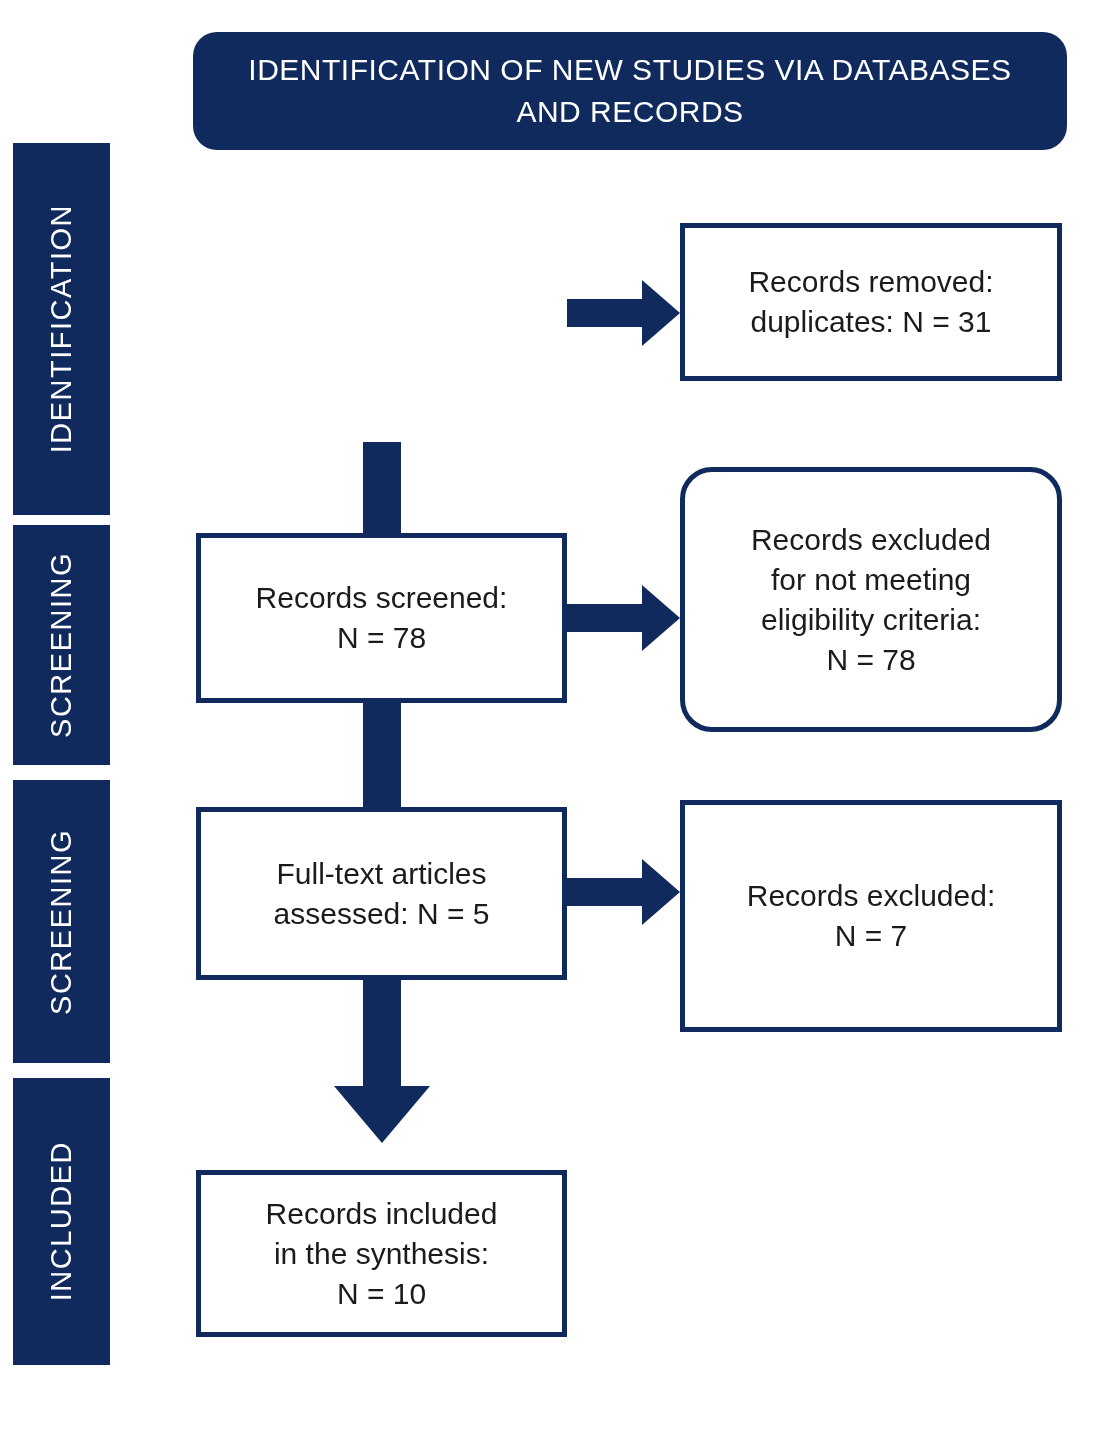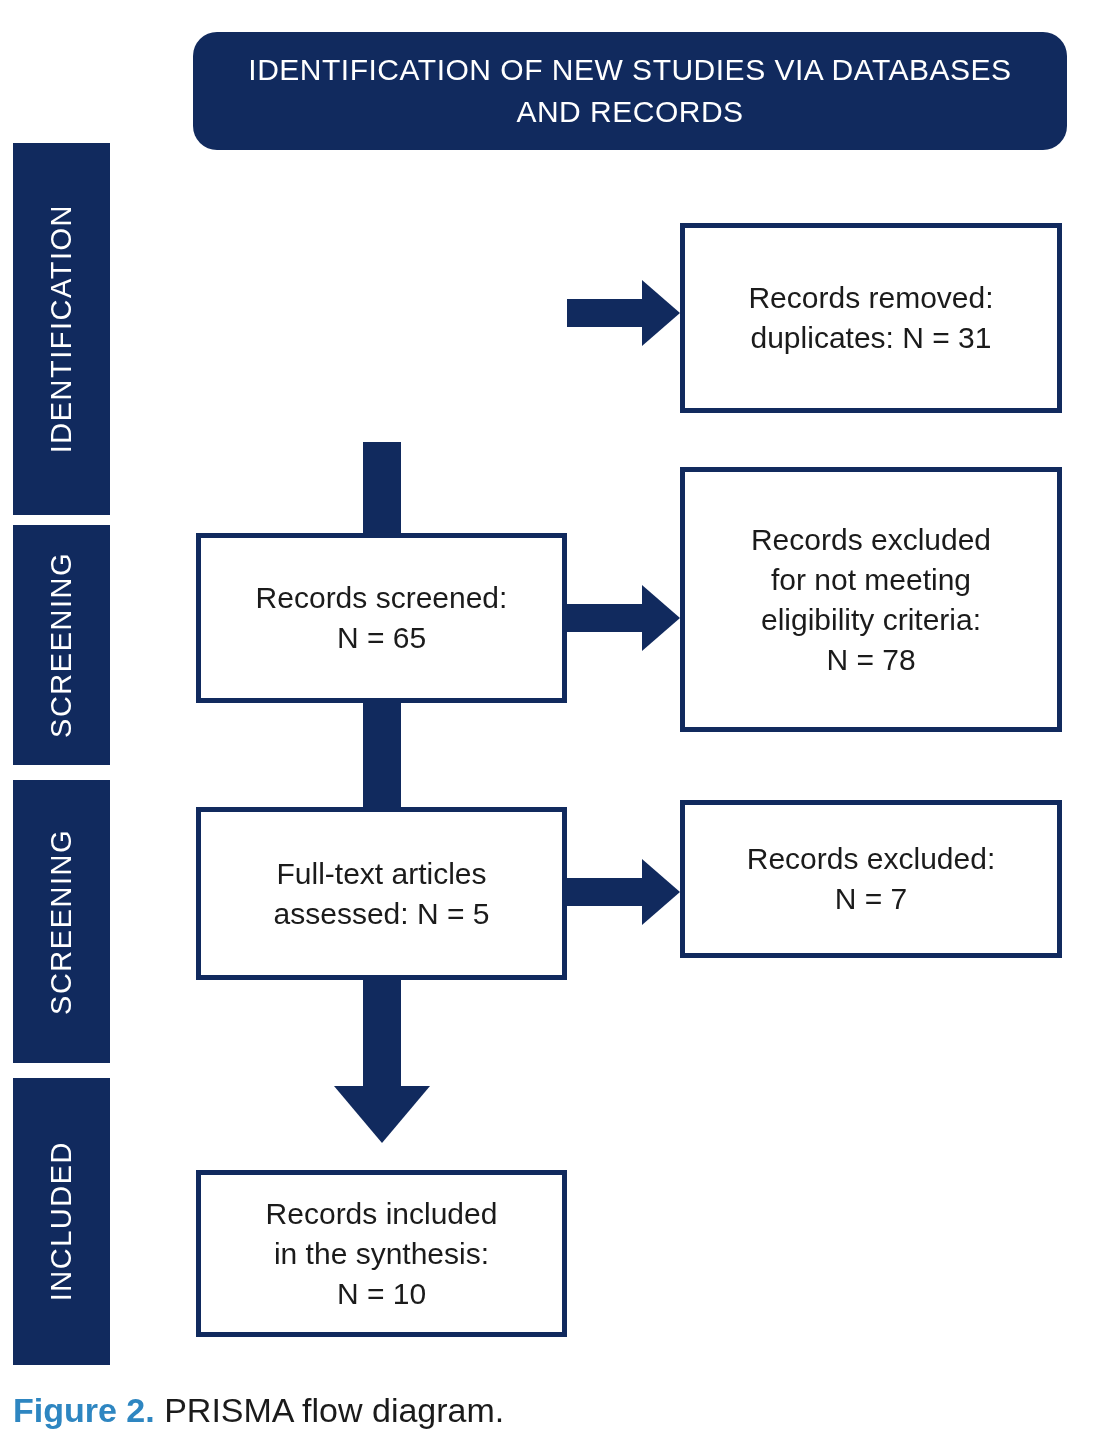--- a/index.html
+++ b/index.html
@@ -73,23 +73,23 @@
     text-align: center;
     color: var(--text);
     white-space: pre-line;
   }
   .main-col { left: 196px; width: 371px; }
   .side-col { left: 680px; width: 382px; }
   .box-identified { top: 178px;  height: 264px; }
   .box-screened   { top: 533px;  height: 170px; }
   .box-fulltext   { top: 807px;  height: 173px; }
   .box-included   { top: 1170px; height: 167px; }
-  .box-removed    { top: 223px;  height: 190px; }
-  .box-excl-elig  { top: 467px;  height: 265px; }
-  .box-excluded   { top: 800px;  height: 158px; }
+  .box-removed    { top: 223px;  height: 158px; }
+  .box-excl-elig  { top: 467px;  height: 265px; border-radius: 32px; }
+  .box-excluded   { top: 800px;  height: 232px; }
 
   
   .h-arrow {
     position: absolute;
     left: 567px; width: 113px; height: 66px;
     display: flex; align-items: center;
   }
   .h-arrow-1 { top: 280px; }
   .h-arrow-2 { top: 585px; }
   .h-arrow-3 { top: 859px; }
@@ -148,21 +148,21 @@
   </div>
   <div class="bar bar-screening-2">
     <span class="bar-text">SCREENING</span>
   </div>
   <div class="bar bar-included">
     <span class="bar-text">INCLUDED</span>
   </div>
 
   <div class="fbox main-col box-screened">
     <div class="fbox-text">Records screened:
-N = 65</div>
+N = 78</div>
   </div>
   <div class="fbox main-col box-fulltext">
     <div class="fbox-text">Full-text articles
 assessed: N = 5</div>
   </div>
   <div class="fbox main-col box-included">
     <div class="fbox-text">Records included
 in the synthesis:
 N = 10</div>
   </div>
@@ -193,17 +193,14 @@
   <div class="h-arrow h-arrow-3">
     <div class="h-shaft"></div>
     <div class="h-head"></div>
   </div>
 
   <div class="v-conn v-conn-1"></div>
   <div class="v-conn v-conn-2"></div>
   <div class="v-conn v-conn-3"></div>
   <div class="v-head"></div>
 
-  <div class="caption">
-    <span class="caption-label">Figure 2.</span><span class="caption-text"> PRISMA flow diagram.</span>
-  </div>
 
 </div>
 
 </body></html>

